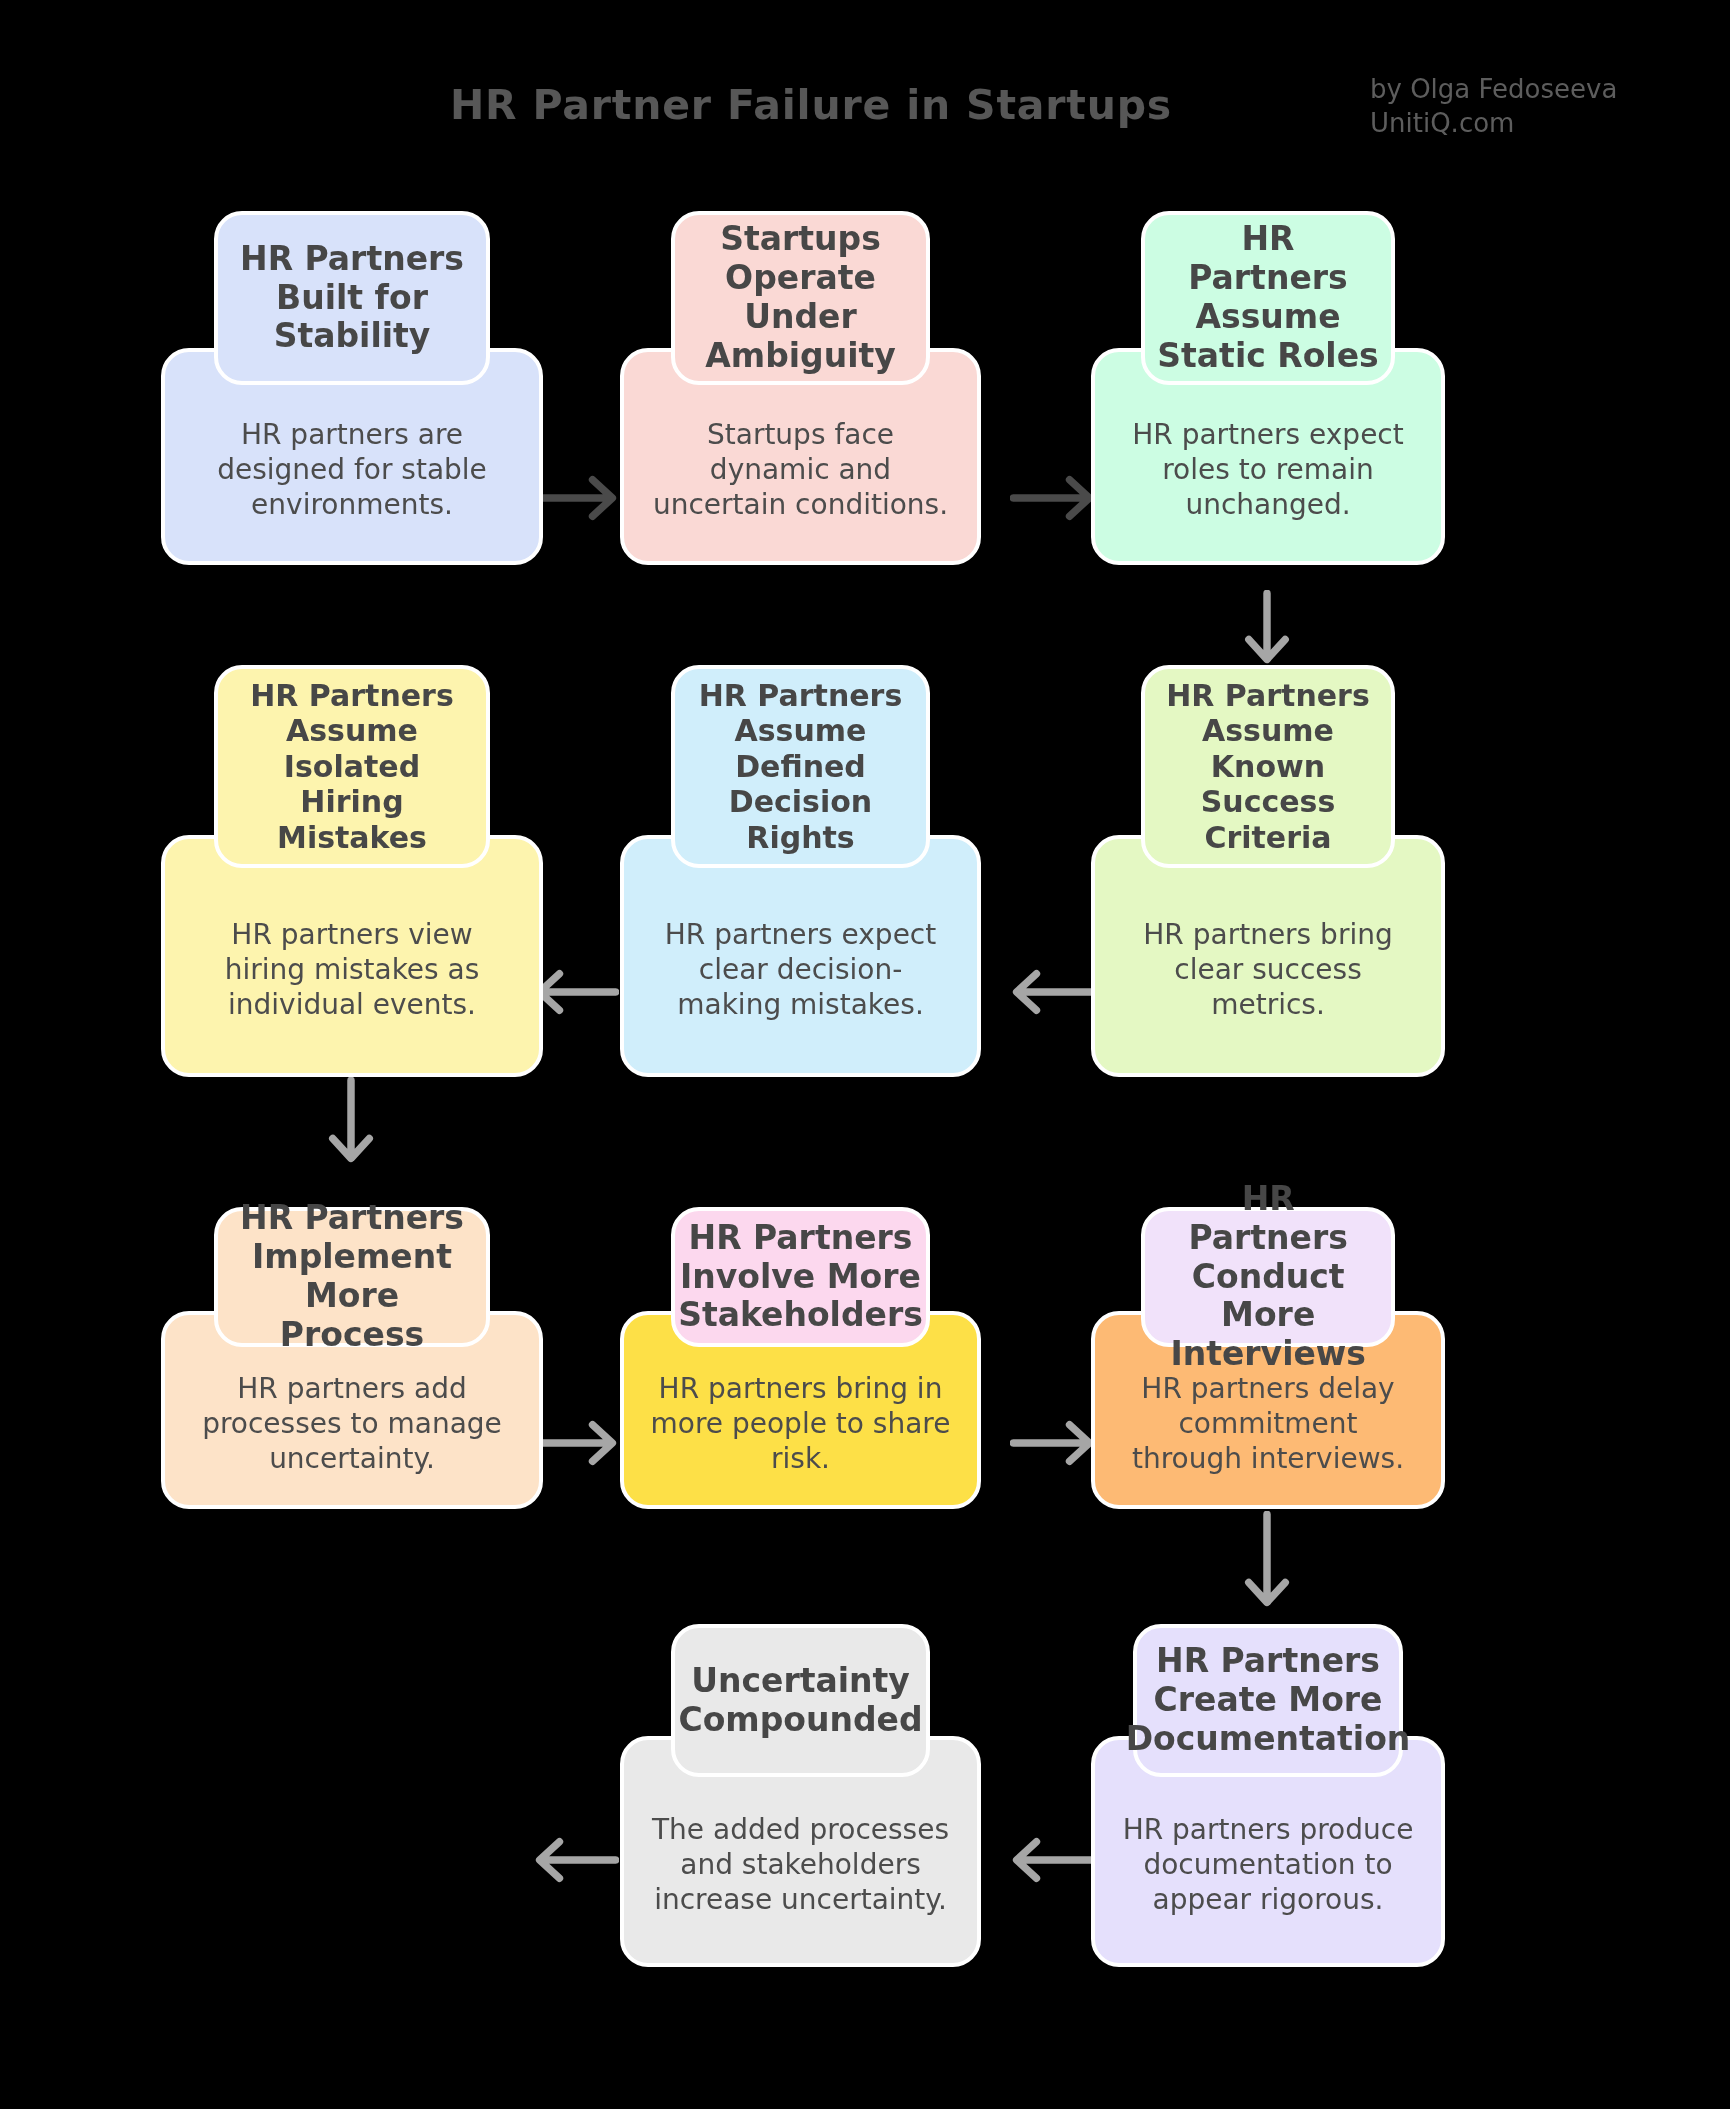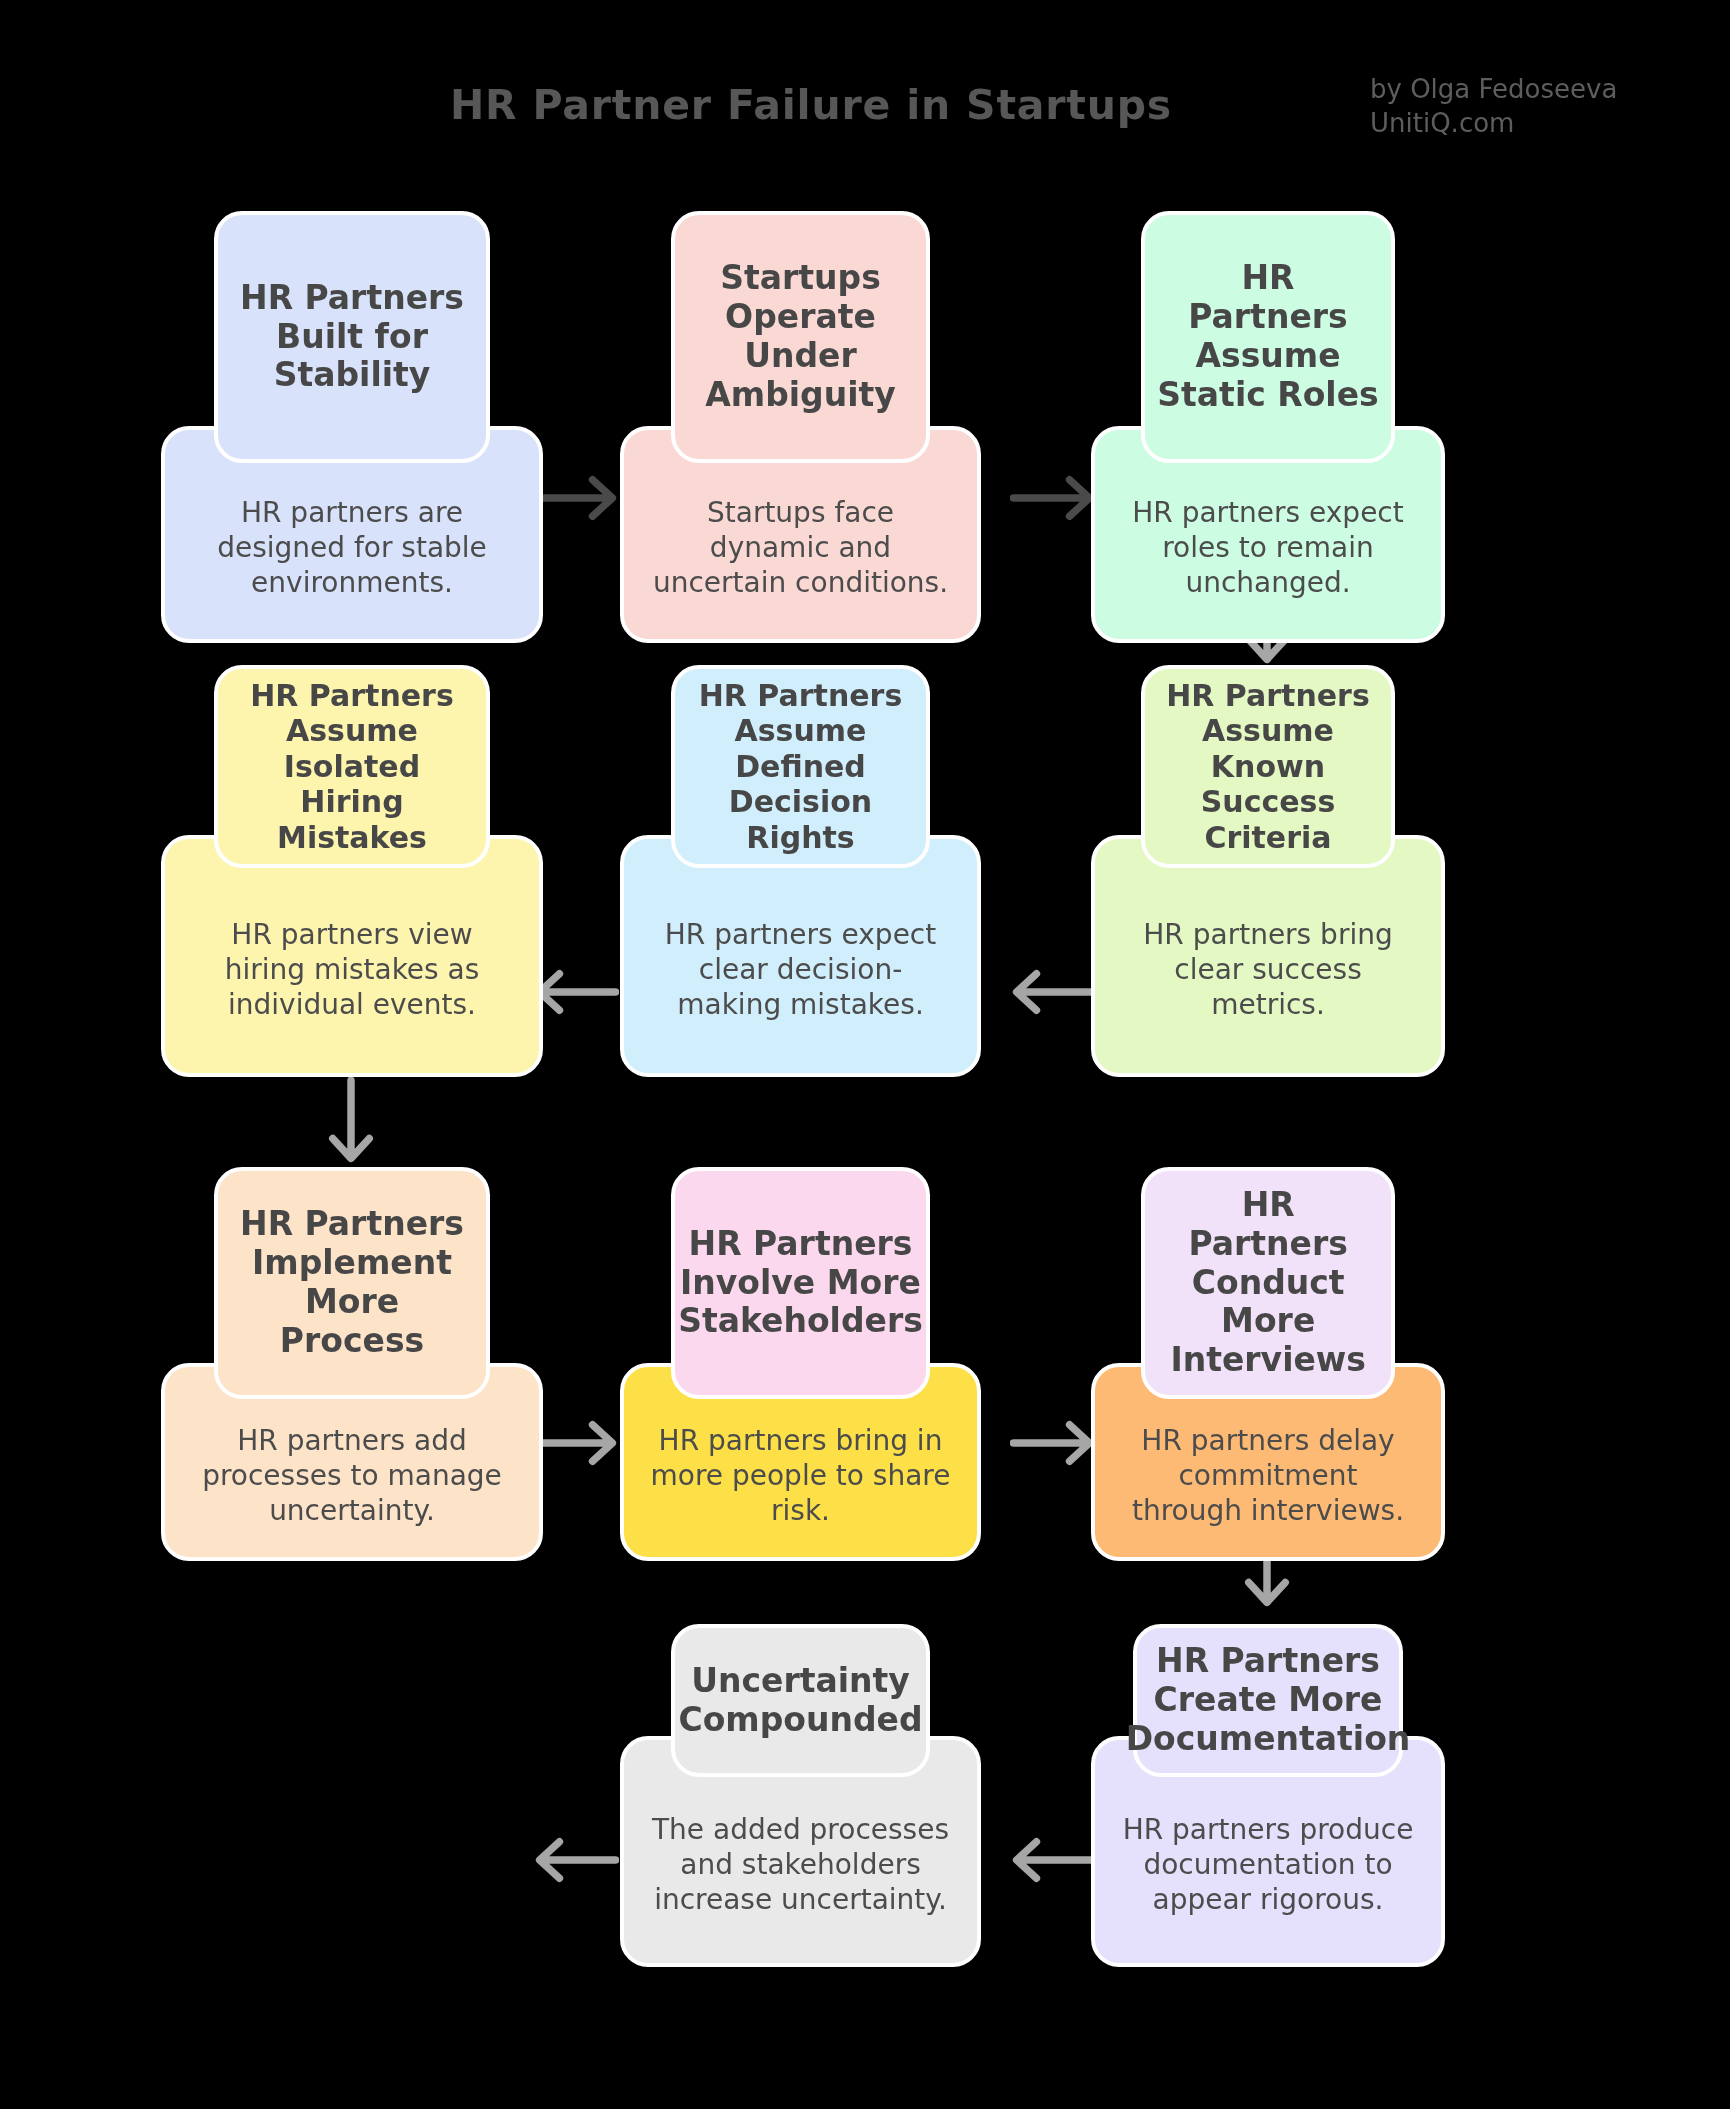--- a/index.html
+++ b/index.html
@@ -47,23 +47,23 @@
     border-radius:28px;
     display:flex;
     align-items:center;
     justify-content:center;
     text-align:center;
     font-weight:700;
     color:#474747;
     line-height:1.18;
     padding:10px 11.6px;
   }
-  .r1 .head{height:252px;font-size:33px;}
+  .r1 .head{height:174px;font-size:33px;}
   .r2 .head{height:203px;font-size:30px;}
-  .r3 .head{height:232px;font-size:33px;}
+  .r3 .head{height:140px;font-size:33px;margin-top:40px;}
   .r4 .head{height:153px;font-size:33px;}
   .head.wide{width:76%;font-size:33px;}
   .bd{
     position:relative;
     z-index:1;
     box-sizing:border-box;
     border:4.1px solid #fff;
     border-radius:28px;
     display:flex;
     align-items:center;

